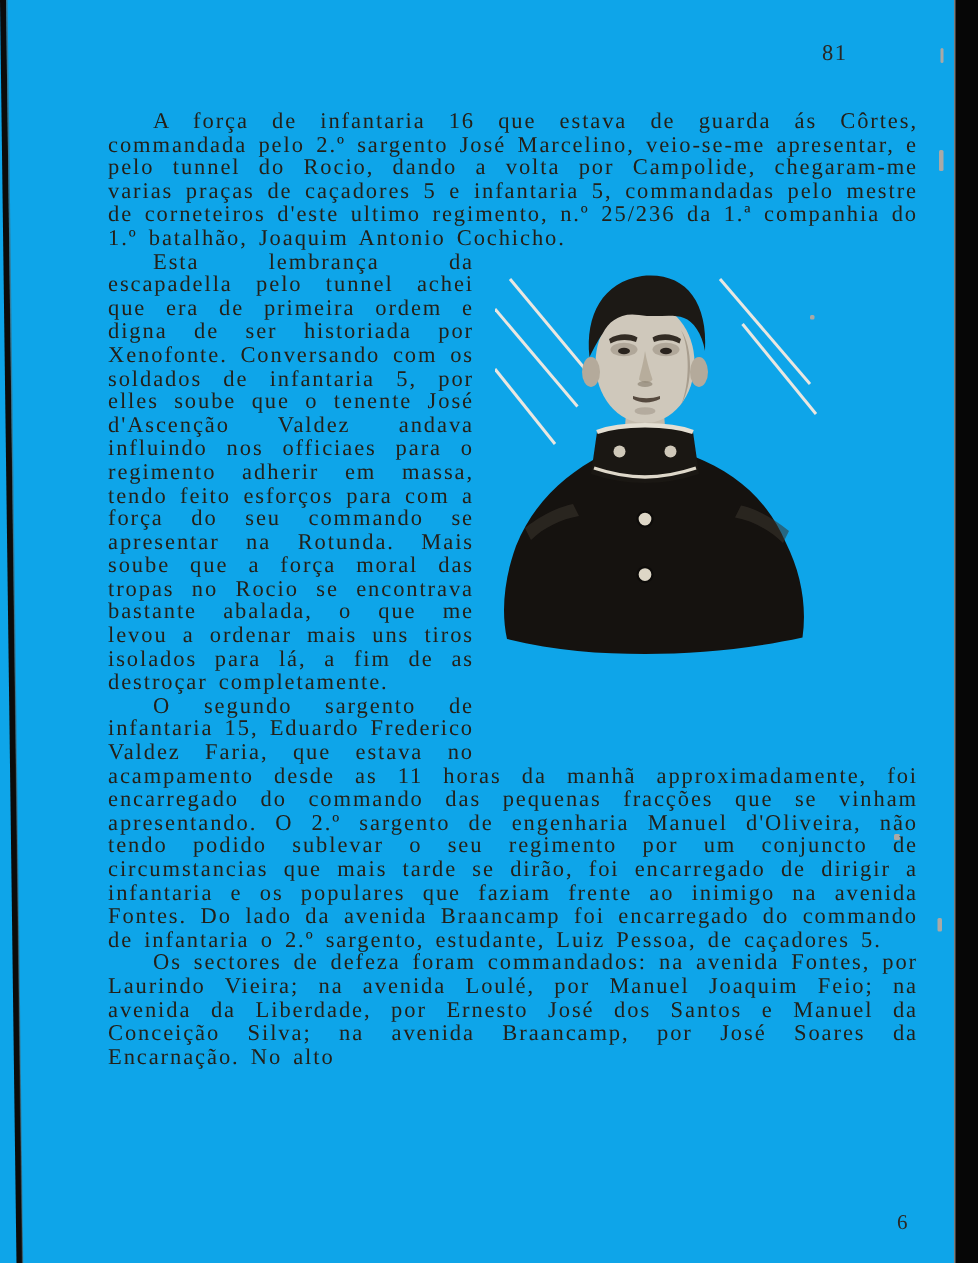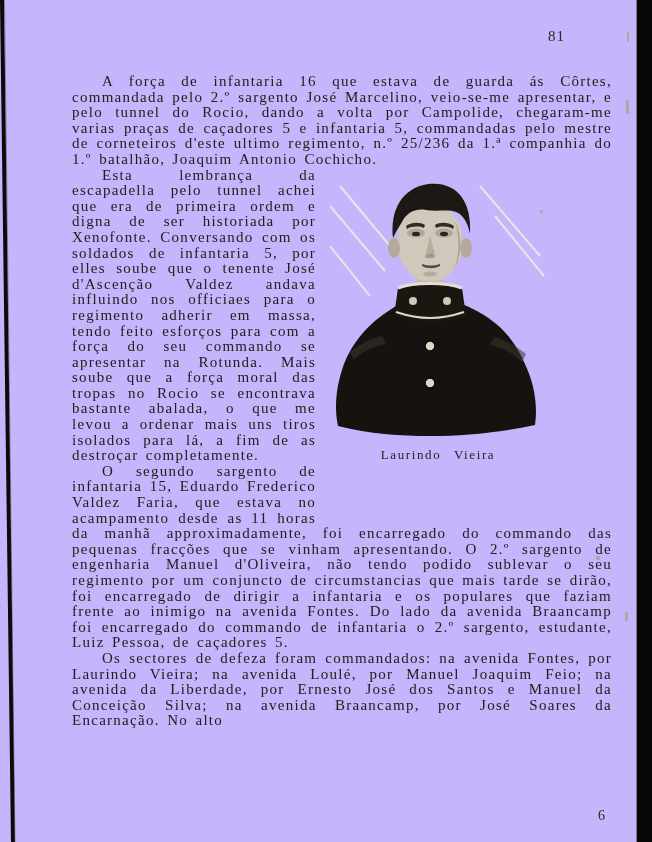--- a/index.html
+++ b/index.html
@@ -8,21 +8,21 @@
     width: 652px;
     height: 842px;
     overflow: hidden;
     background: #fcfcfb;
     font-family: "Liberation Serif", "DejaVu Serif", serif;
   }
   .book-page {
     position: relative;
     width: 652px;
     height: 842px;
-    background: #c4b5fd;
+    background: #0ea5e9;
     color: #211f1c;
   }
   
   .edge-svg {
     position: absolute;
     left: 0; top: 0;
     width: 652px; height: 842px;
     pointer-events: none;
   }
   .right-band {
@@ -167,21 +167,20 @@
         <path d="M76,50 C82,46 90,46 95,49 L94,52 C89,50 82,50 77,53 Z" fill="#332c24"></path>
         <path d="M105,49 C110,46 118,46 124,50 L123,53 C118,50 111,50 106,52 Z" fill="#332c24"></path>
         <ellipse cx="86" cy="58" rx="4" ry="2.2" fill="#2a241e"></ellipse>
         <ellipse cx="114" cy="58" rx="4" ry="2.2" fill="#2a241e"></ellipse>
 
         <path d="M100,58 C99,66 97,72 96,77 C99,80 103,80 105,77 C103,71 101,64 100,58 Z" fill="#b0a695" opacity="0.8"></path>
         <ellipse cx="100" cy="80" rx="5" ry="2" fill="#8f8475" opacity="0.7"></ellipse>
         <path d="M92,88 C98,90 104,90 110,88 L110,90 C104,93 97,93 92,90 Z" fill="#55493e"></path>
         <ellipse cx="100" cy="98" rx="7" ry="2.5" fill="#a2988a" opacity="0.6"></ellipse>
       </svg>
-      <figcaption>Laurindo Vieira</figcaption>
     </figure>
 
     <p>Esta lembrança da escapadella pelo tunnel achei que era de primeira ordem e digna de ser historiada por Xenofonte. Conversando com os soldados de infantaria 5, por elles soube que o tenente José d'Ascenção Valdez andava influindo nos officiaes para o regimento adherir em massa, tendo feito esforços para com a força do seu commando se apresentar na Rotunda. Mais soube que a força moral das tropas no Rocio se encontrava bastante abalada, o que me levou a ordenar mais uns tiros isolados para lá, a fim de as destroçar completamente.</p>
     <p>O segundo sargento de infantaria 15, Eduardo Frederico Valdez Faria, que estava no acampamento desde as 11 horas da manhã approximadamente, foi encarregado do commando das pequenas fracções que se vinham apresentando. O 2.º sargento de engenharia Manuel d'Oliveira, não tendo podido sublevar o seu regimento por um conjuncto de circumstancias que mais tarde se dirão, foi encarregado de dirigir a infantaria e os populares que faziam frente ao inimigo na avenida Fontes. Do lado da avenida Braancamp foi encarregado do commando de infantaria o 2.º sargento, estudante, Luiz Pessoa, de caçadores 5.</p>
     <p>Os sectores de defeza foram commandados: na avenida Fontes, por Laurindo Vieira; na avenida Loulé, por Manuel Joaquim Feio; na avenida da Liberdade, por Ernesto José dos Santos e Manuel da Conceição Silva; na avenida Braancamp, por José Soares da Encarnação. No alto</p>
   </div>
 
 </div>
 
 </body></html>

